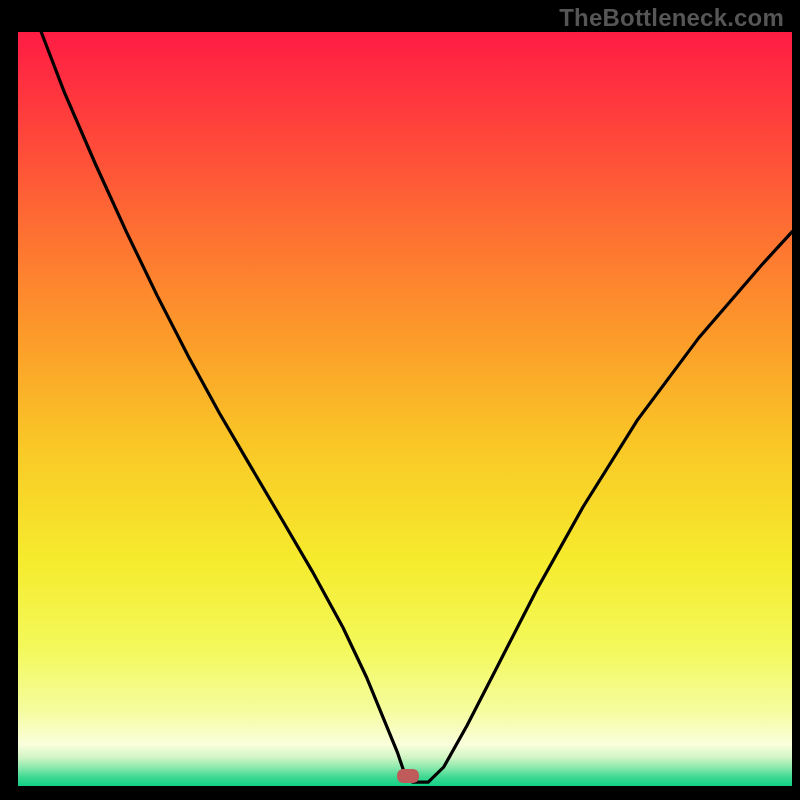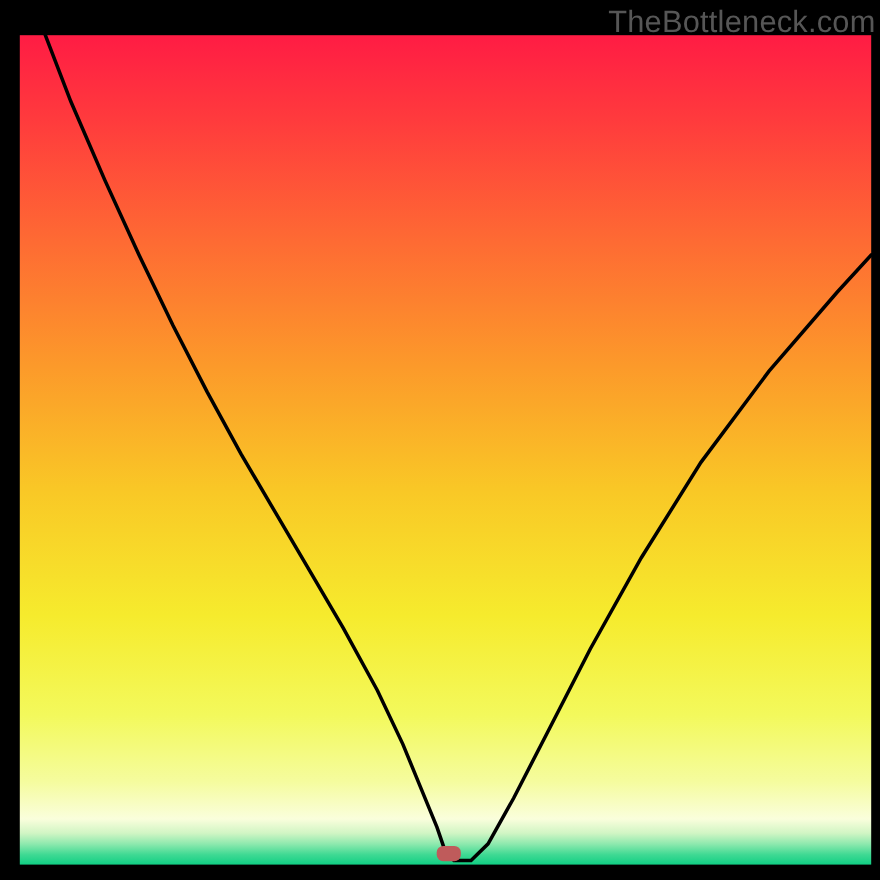--- a/index.html
+++ b/index.html
@@ -12,24 +12,24 @@
   }
   .frame {
     position: relative;
     width: 800px;
     height: 800px;
     background: #000;
   }
   .watermark {
     position: absolute;
     top: 4px;
-    right: 4px;
+    right: 16px;
     font-family: Arial, Helvetica, sans-serif;
-    font-size: 28px;
-    font-weight: 400;
+    font-size: 24px;
+    font-weight: 700;
     color: #565656;
     letter-spacing: 0.2px;
   }
   svg {
     position: absolute;
     left: 0;
     top: 0;
   }
 </style>
 </head>

